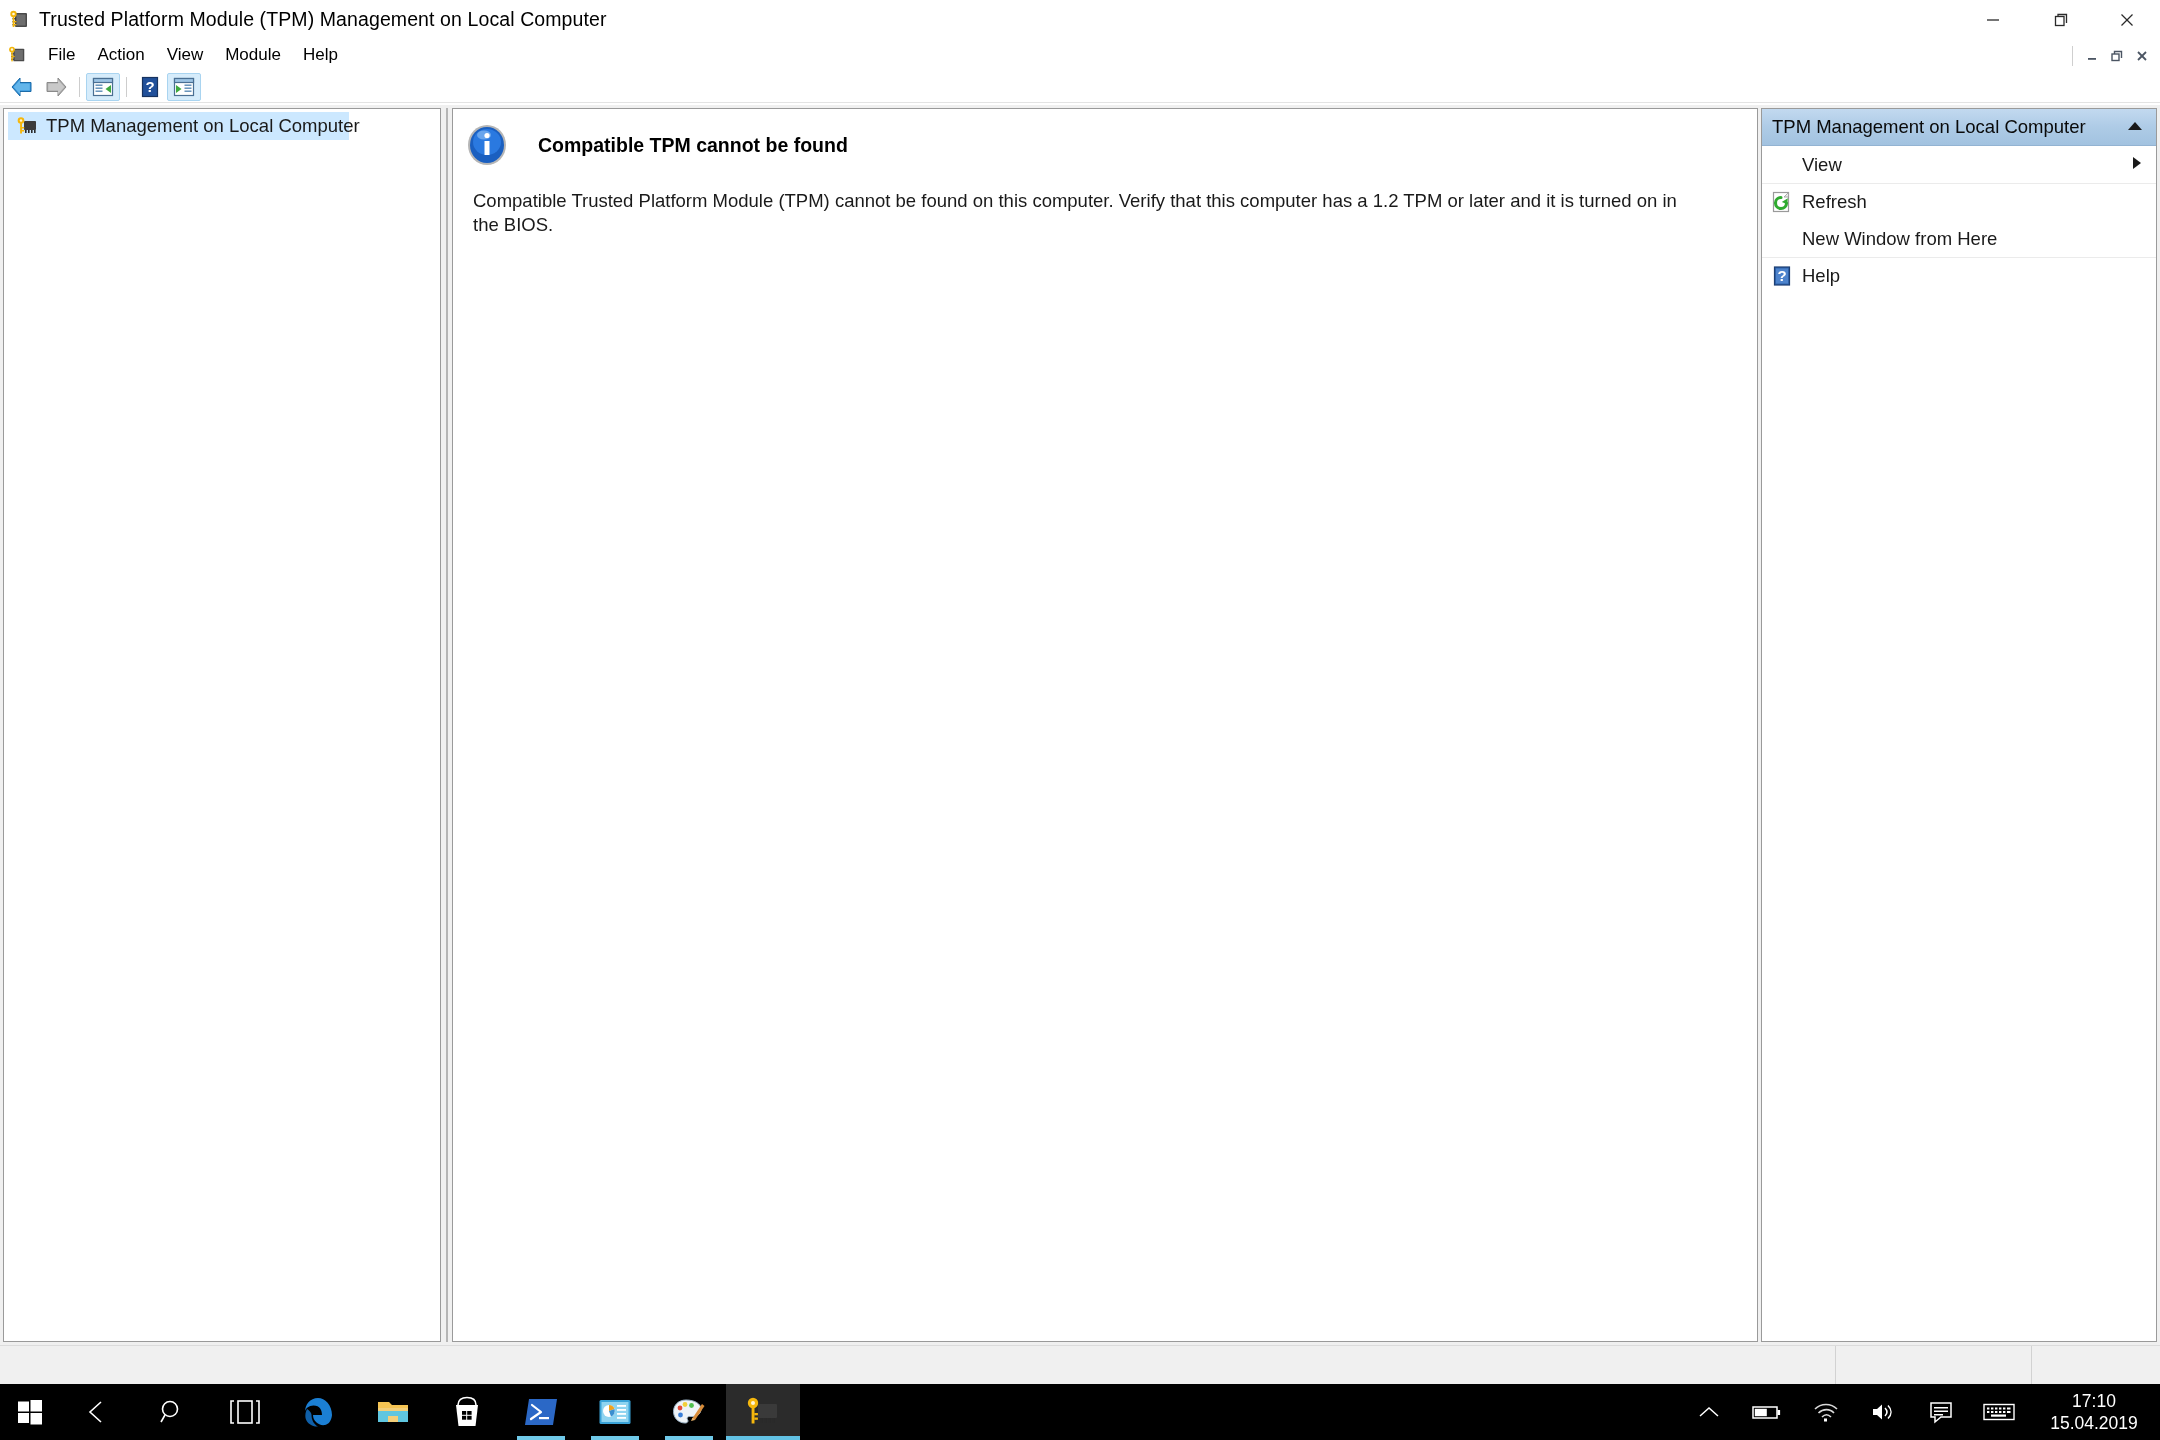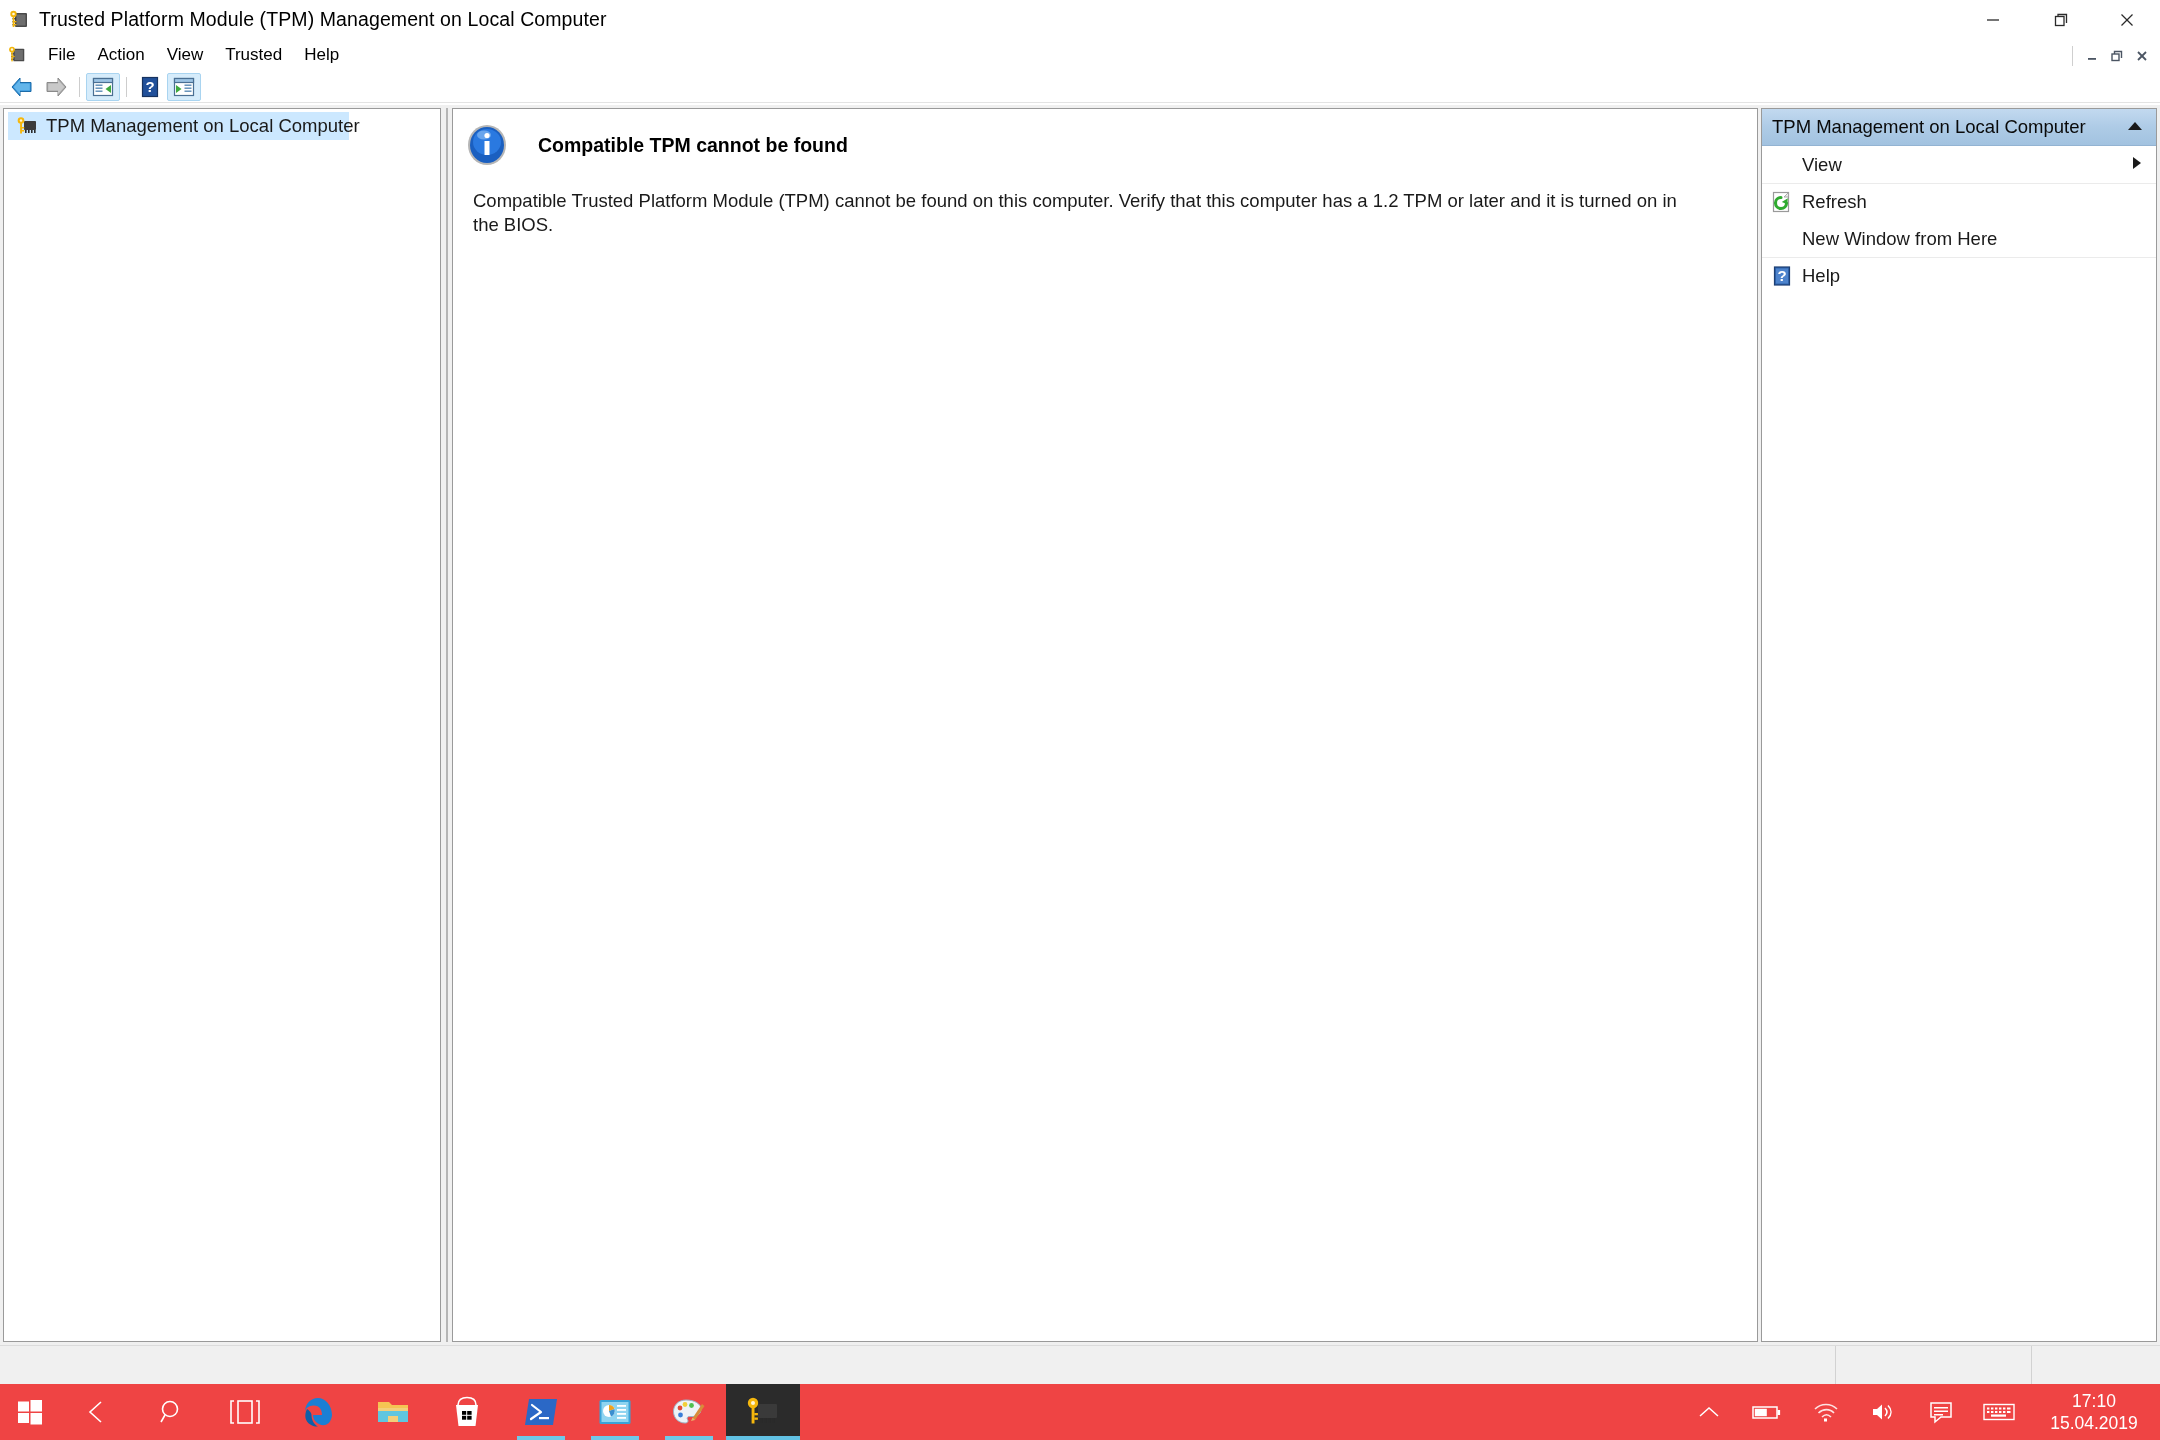--- a/index.html
+++ b/index.html
@@ -208,21 +208,21 @@
   }
   .status-cell { height: 38px; }
   .status-cell + .status-cell { border-left: 1px solid #d2d2d2; }
   .sc1 { width: 1835px; }
   .sc2 { width: 196px; }
   .sc3 { flex: 1; }
 
   
   .taskbar {
     position: absolute; left: 0; top: 1384px; width: 2160px; height: 56px;
-    background: #ef4444;
+    background: #000000;
     display: flex; align-items: center;
   }
   .tb-start {
     width: 60px; height: 56px;
     display: flex; align-items: center; justify-content: center;
   }
   .tb-item {
     width: 74px; height: 56px;
     display: flex; align-items: center; justify-content: center;
     position: relative;
@@ -309,21 +309,21 @@
         </g>
         <circle cx="5.5" cy="5" r="3.2" fill="#f2b50a"></circle>
         <circle cx="5.5" cy="5" r="1.3" fill="#fff9e0"></circle>
         <rect x="4.7" y="7" width="1.7" height="11" fill="#f2b50a"></rect>
         <rect x="6.2" y="12" width="2.2" height="1.4" fill="#f2b50a"></rect>
       </svg>
     </div>
     <div class="menu-item">File</div>
     <div class="menu-item">Action</div>
     <div class="menu-item">View</div>
-    <div class="menu-item">Trusted</div>
+    <div class="menu-item">Module</div>
     <div class="menu-item">Help</div>
 
     <div class="mdi-controls">
       <div class="mdi-sep"></div>
       <div class="mdi-btn">
         <svg width="16" height="16" viewBox="0 0 16 16">
             <rect x="4" y="10" width="8" height="1.8" fill="#4b5563"></rect>
           </svg>
       </div>
       <div class="mdi-btn">

